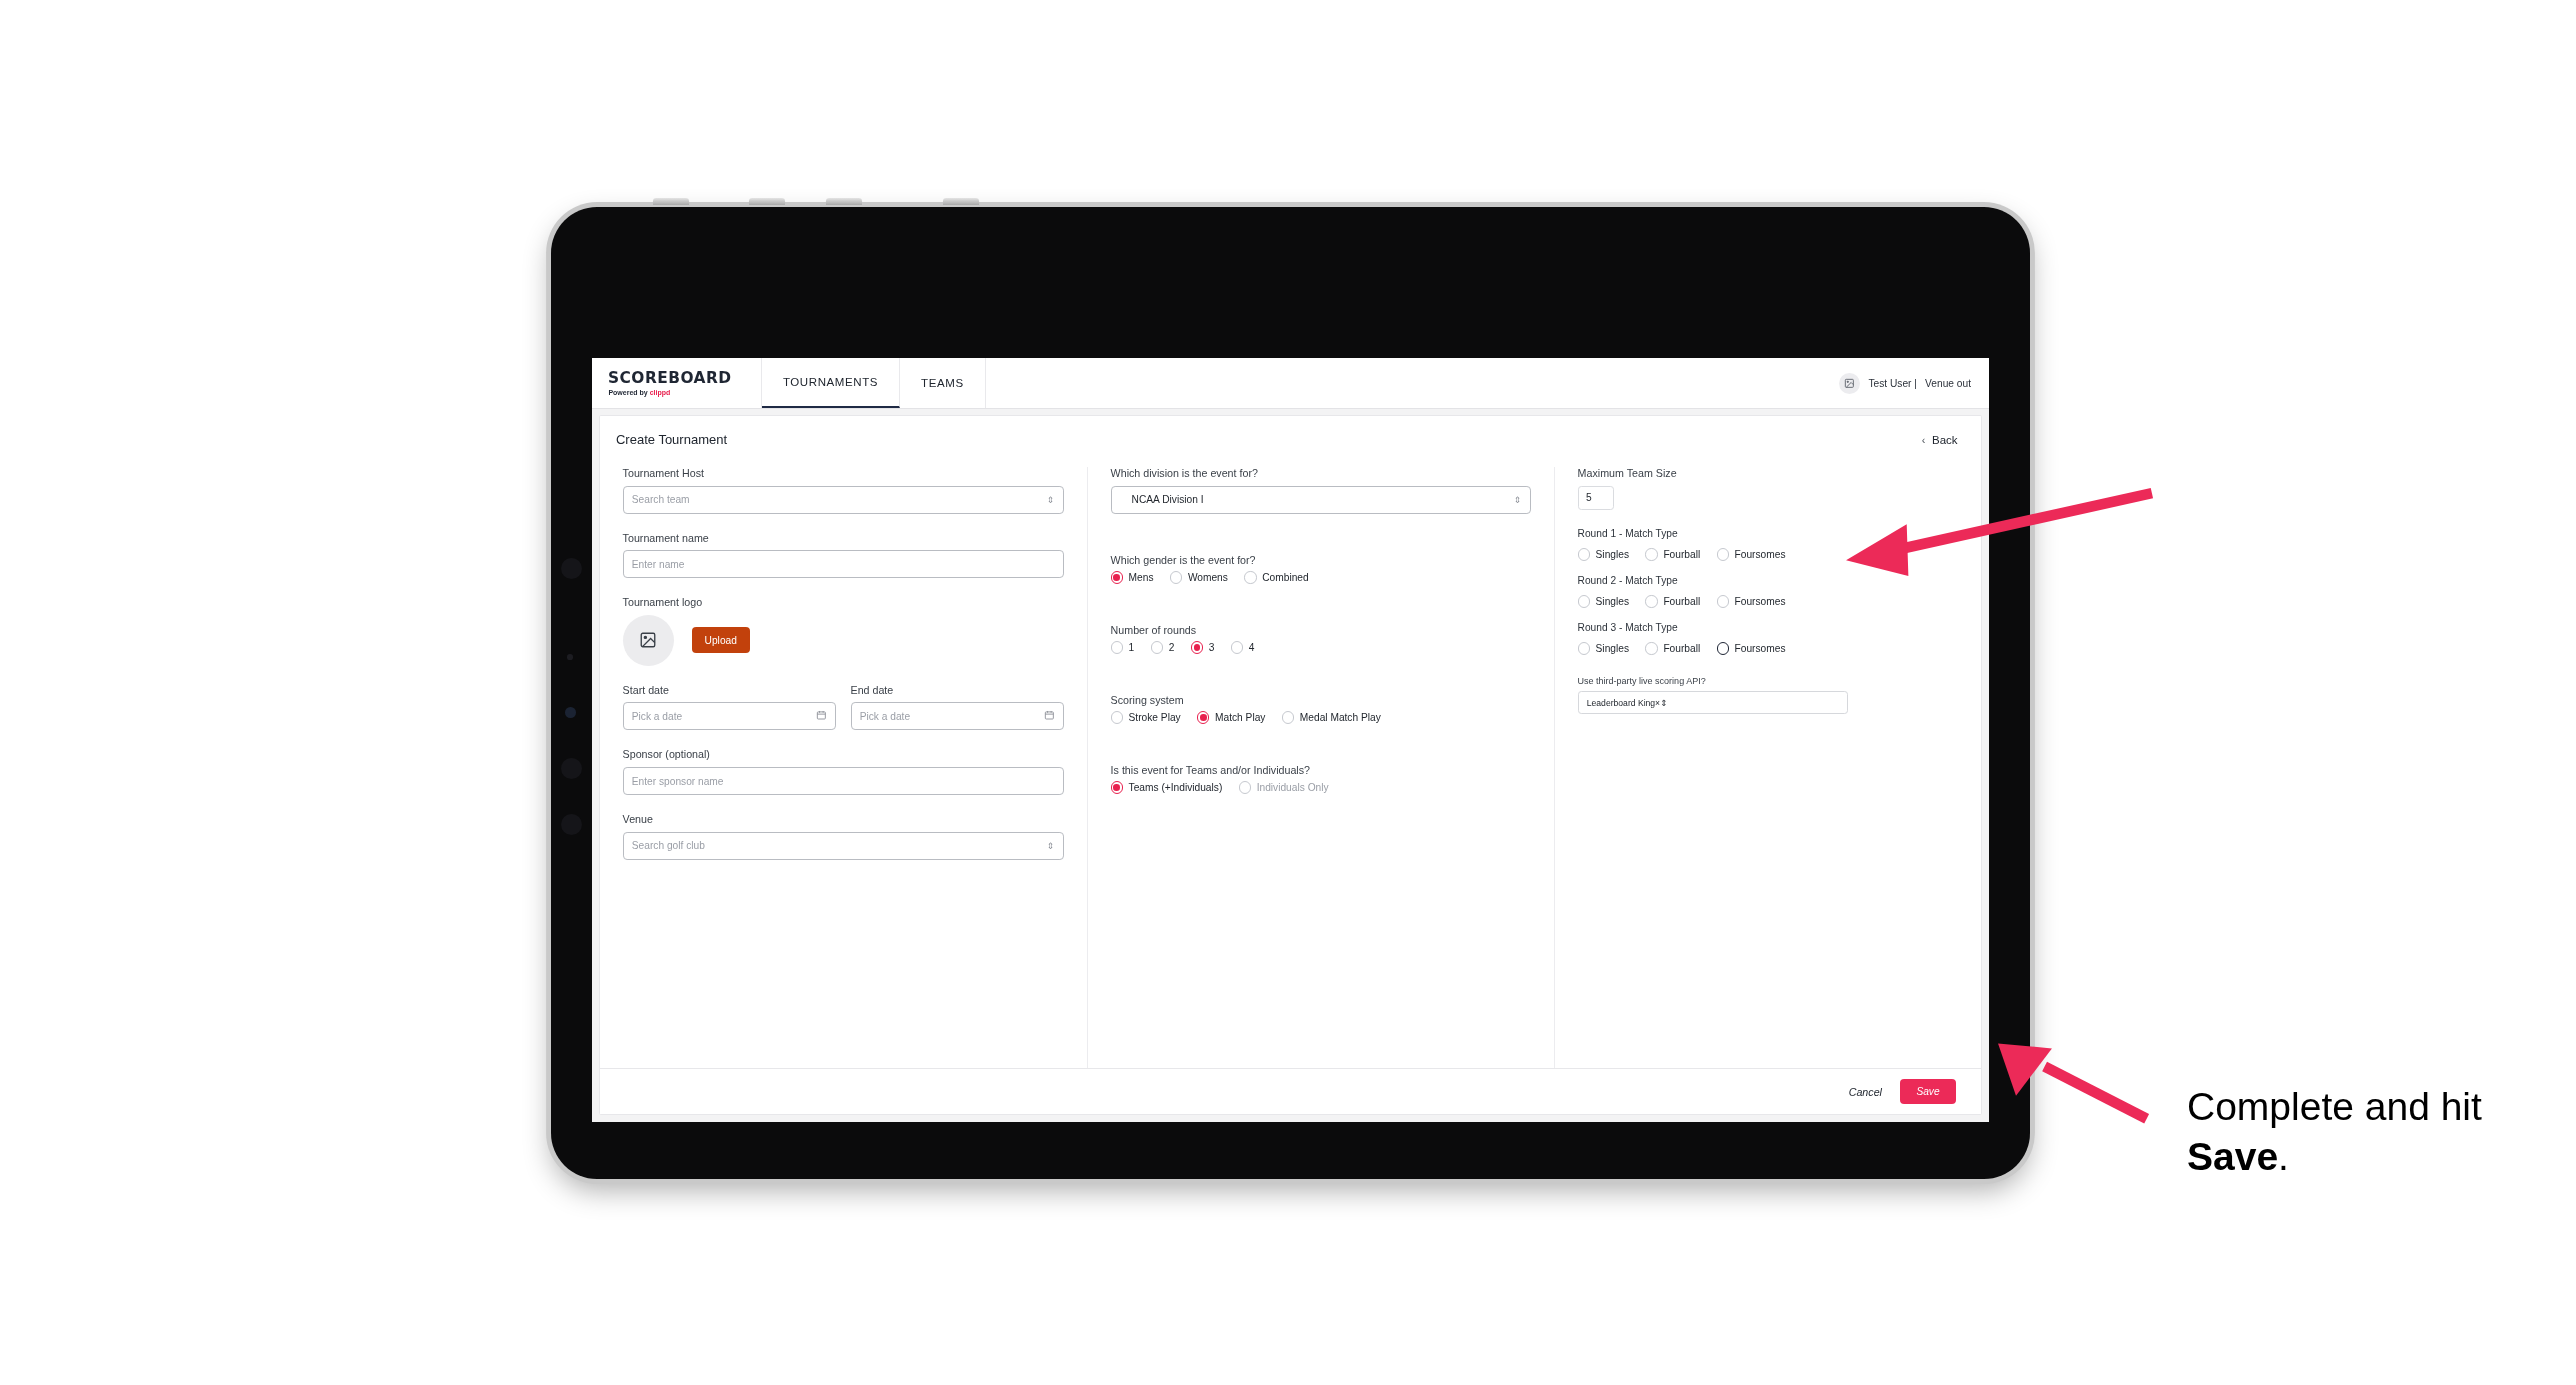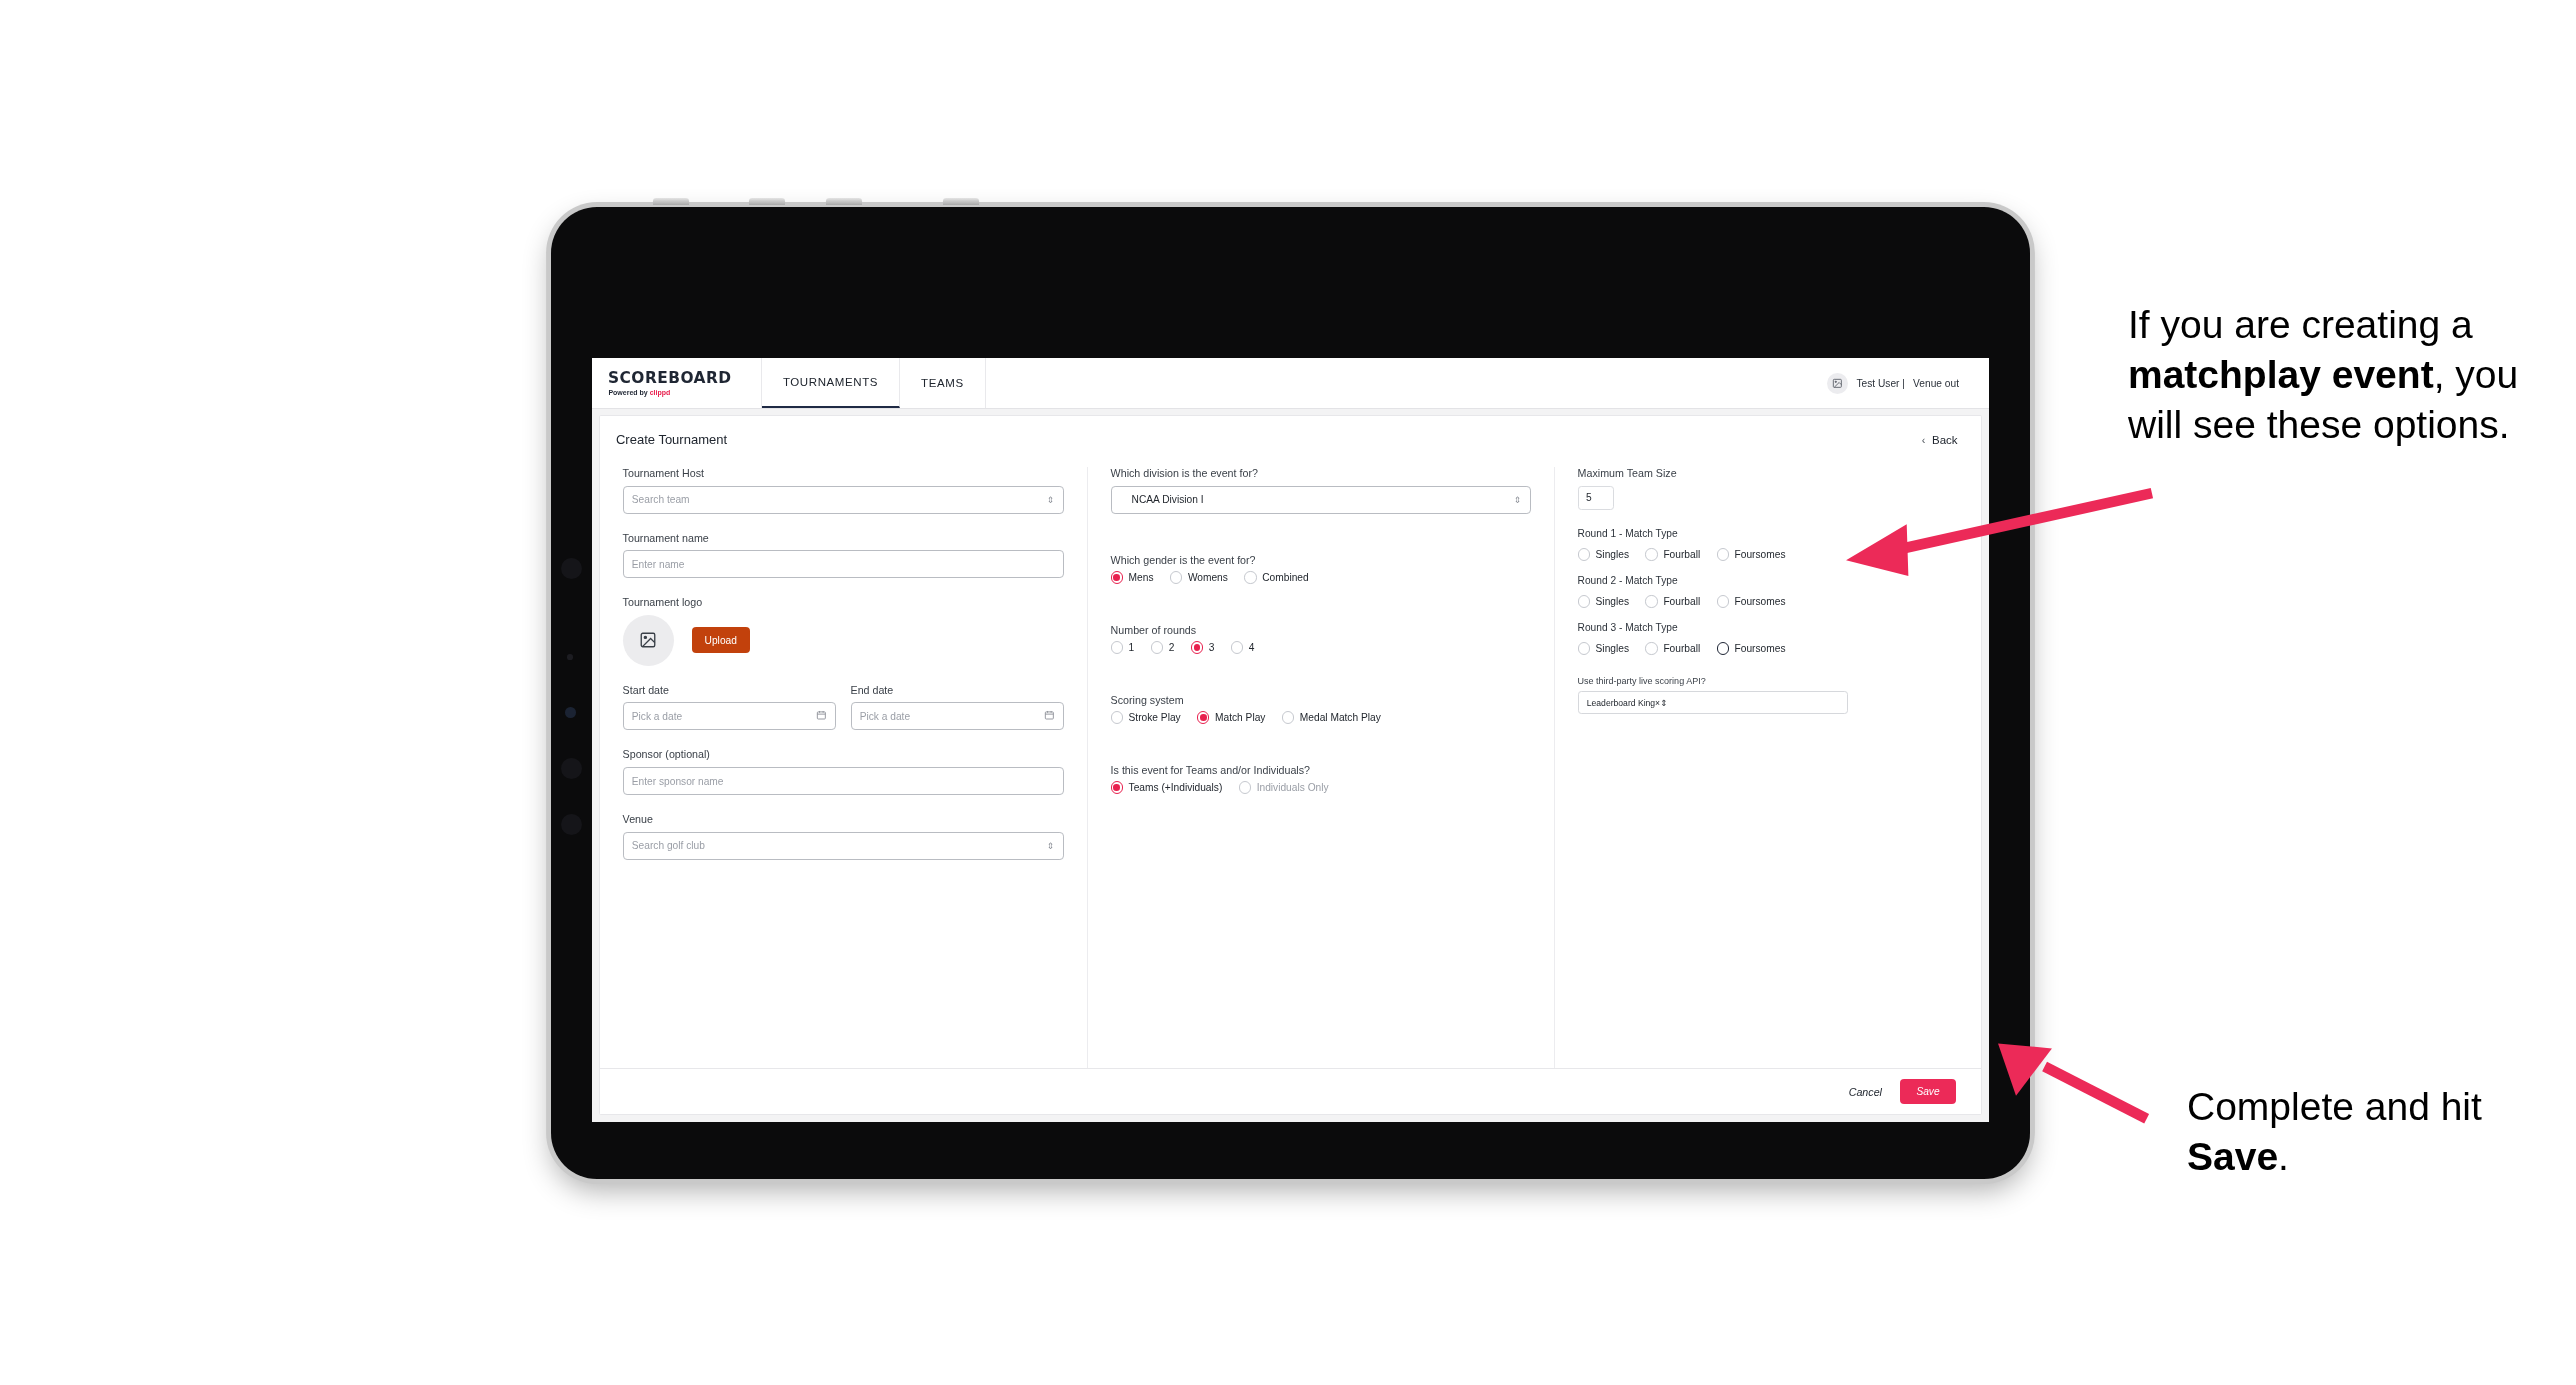--- a/index.html
+++ b/index.html
@@ -70,21 +70,21 @@
   .brand-sub { font-size: 7px; color:#1f2633; font-weight:700; margin-top:3.3px; }
   .brand-sub .accent { color:#e8204e; }
 
   .navtab {
     display:flex; align-items:center; padding: 0 21px;
     font-size: 11.5px; letter-spacing: 0.6px; color:#20262f;
     border-right:0.8px solid #e9e9ec; cursor:pointer; white-space:nowrap;
   }
   .navtab.active { border-bottom: 2.5px solid #1f2a44; }
   .nav-spacer { flex:1; }
-  .user-zone { display:flex; align-items:center; gap:8.2px; padding-right:30px; }
+  .user-zone { display:flex; align-items:center; gap:8.2px; padding-right:18px; }
   .avatar {
     width: 21px; height: 21px; border-radius:50%;
     background:#ececef; display:flex; align-items:center; justify-content:center;
   }
   .user-name { font-size: 10.2px; color:#2b313a; }
   .sign-out { font-size: 10.2px; color:#2b313a; cursor:pointer; }
 
   
   .card {
     position:absolute; left: 6.6px; top: 57px;
@@ -486,18 +486,17 @@
   <svg class="arrow" id="arrow1" width="328" height="107" viewBox="0 0 400 130">
     <path d="M395 6 L80 76" stroke="#ec2a58" stroke-width="13" fill="none"></path>
     <path d="M22 88 L96 44 L98 107 Z" fill="#ec2a58"></path>
   </svg>
 
   <svg class="arrow" id="arrow2" width="213" height="98" viewBox="0 0 260 120">
     <path d="M200 100 L75 36" stroke="#ec2a58" stroke-width="13" fill="none"></path>
     <path d="M18 8 L84 14 L40 72 Z" fill="#ec2a58"></path>
   </svg>
 
-  <div class="anno" id="anno1"><span>If you are creating a </span><b>matchplay event</b><span>, you will see these options.</span></div>
 
   <div class="anno" id="anno2"><span>Complete and hit </span><b>Save</b><span>.</span></div>
 
 </div>
 
 
 </body></html>

